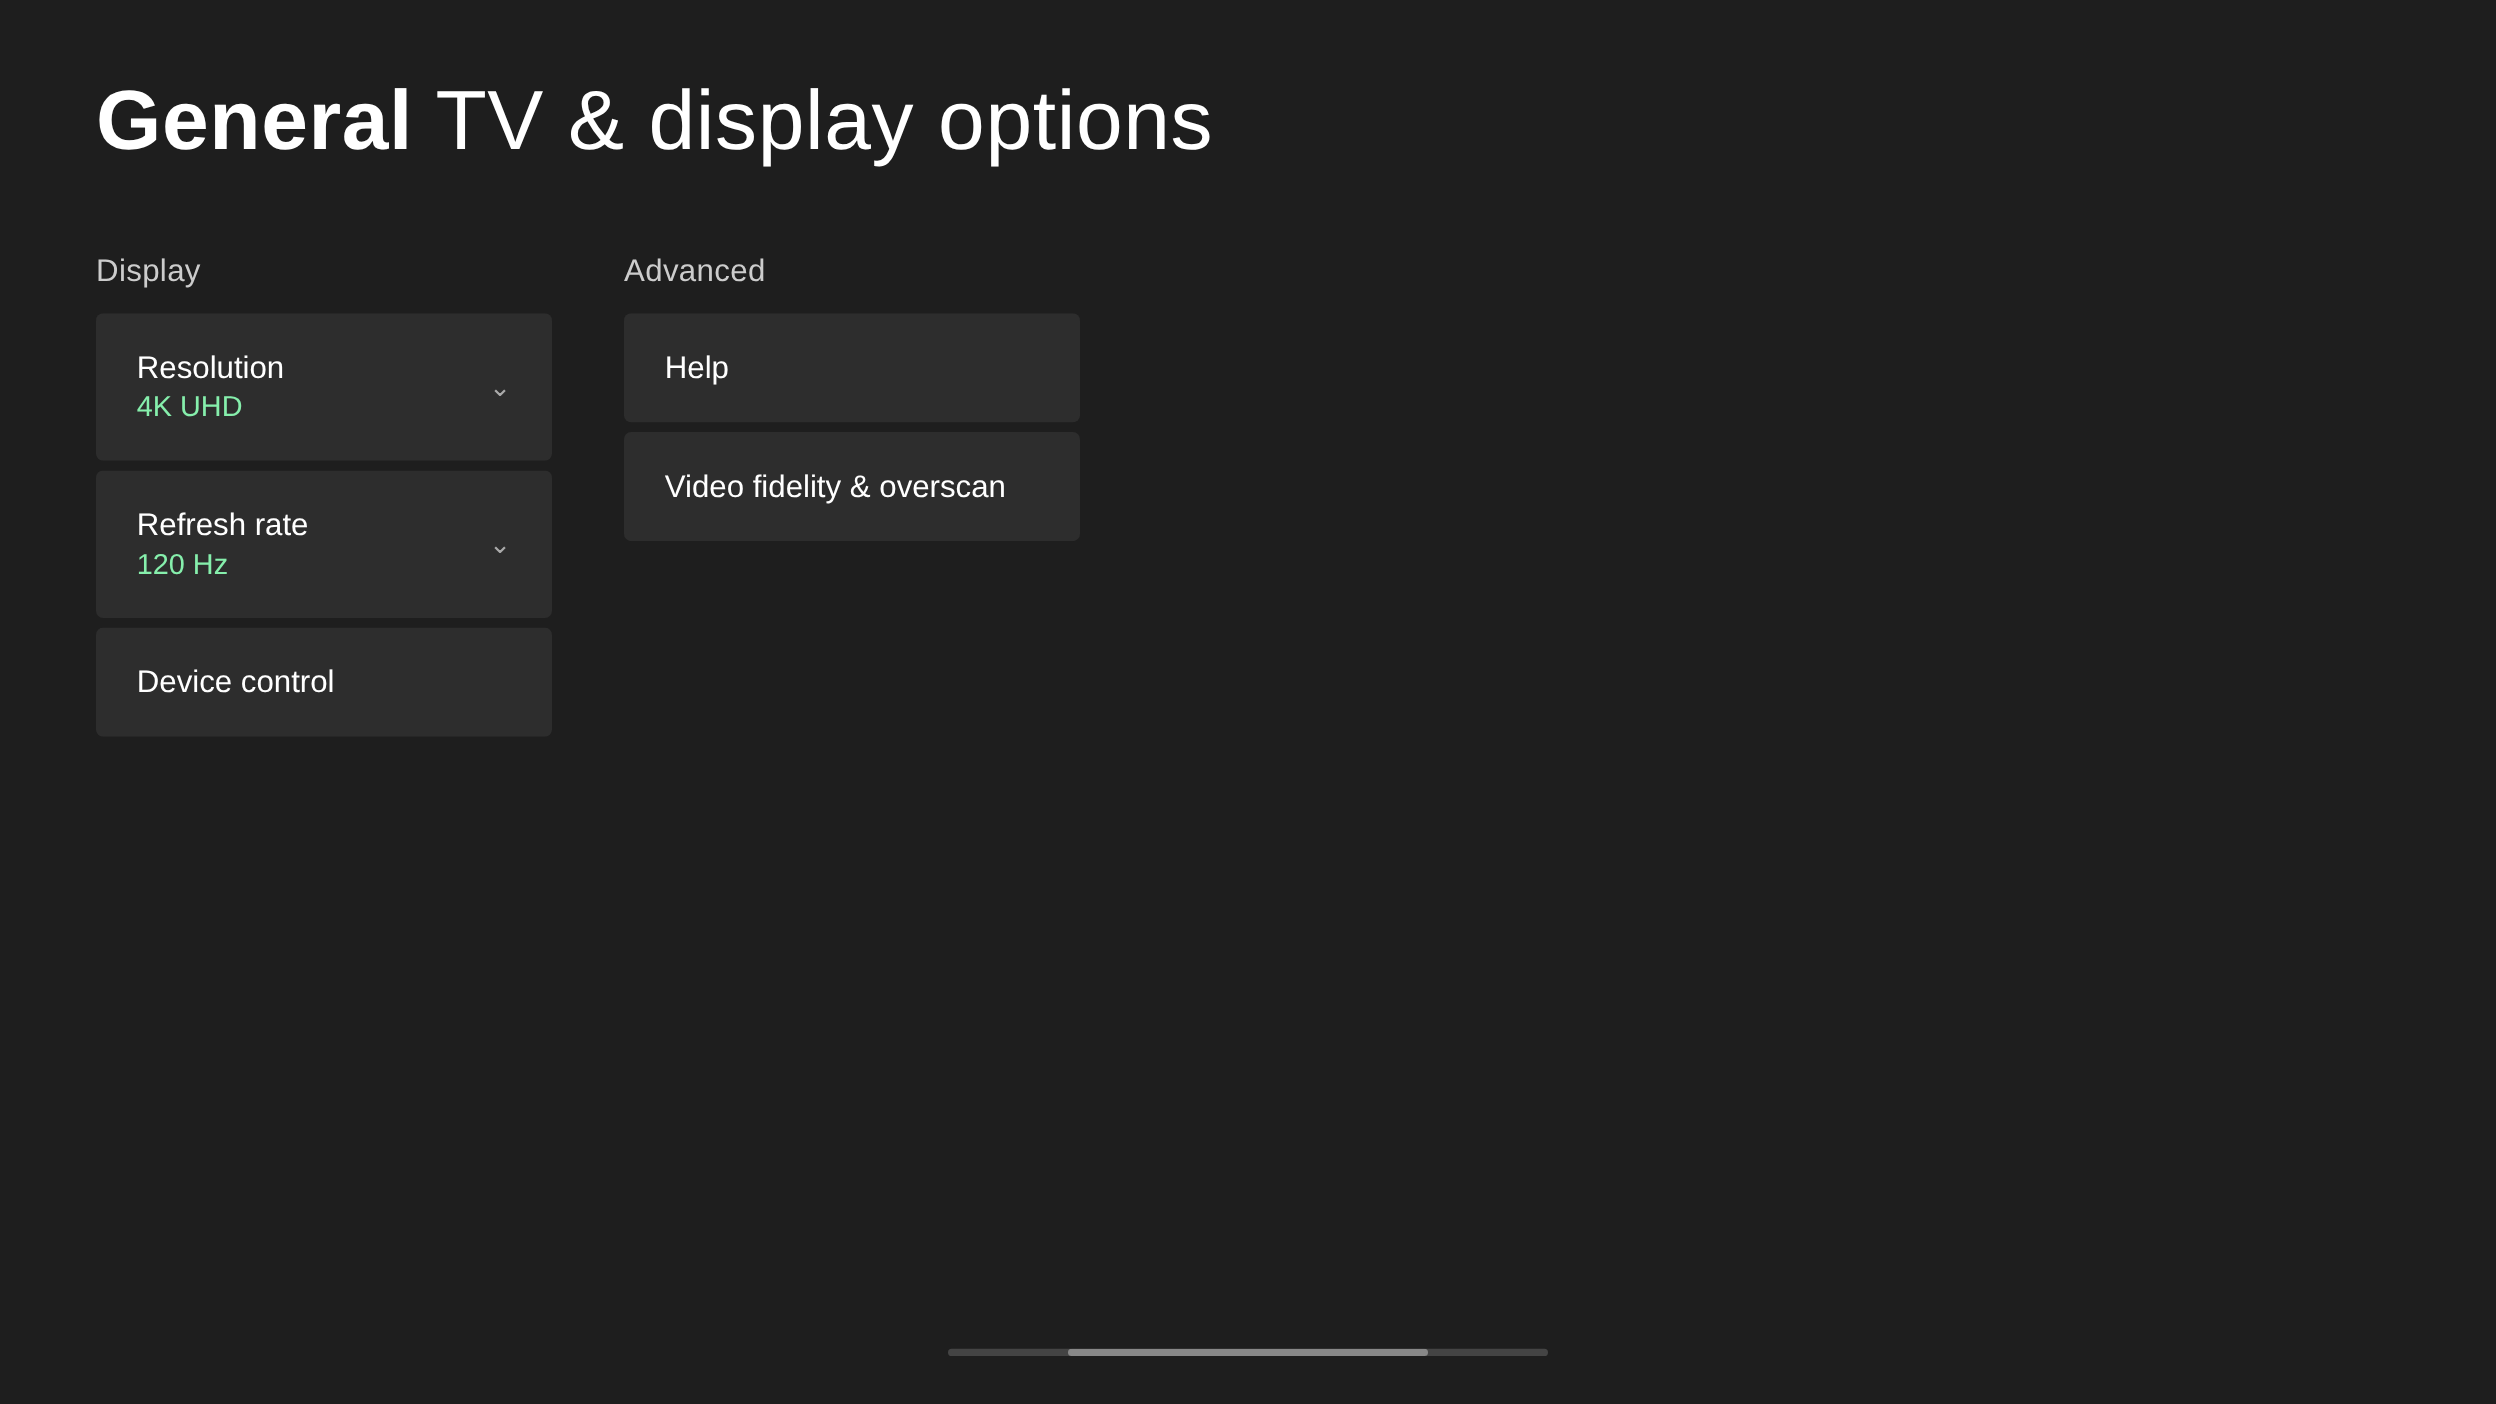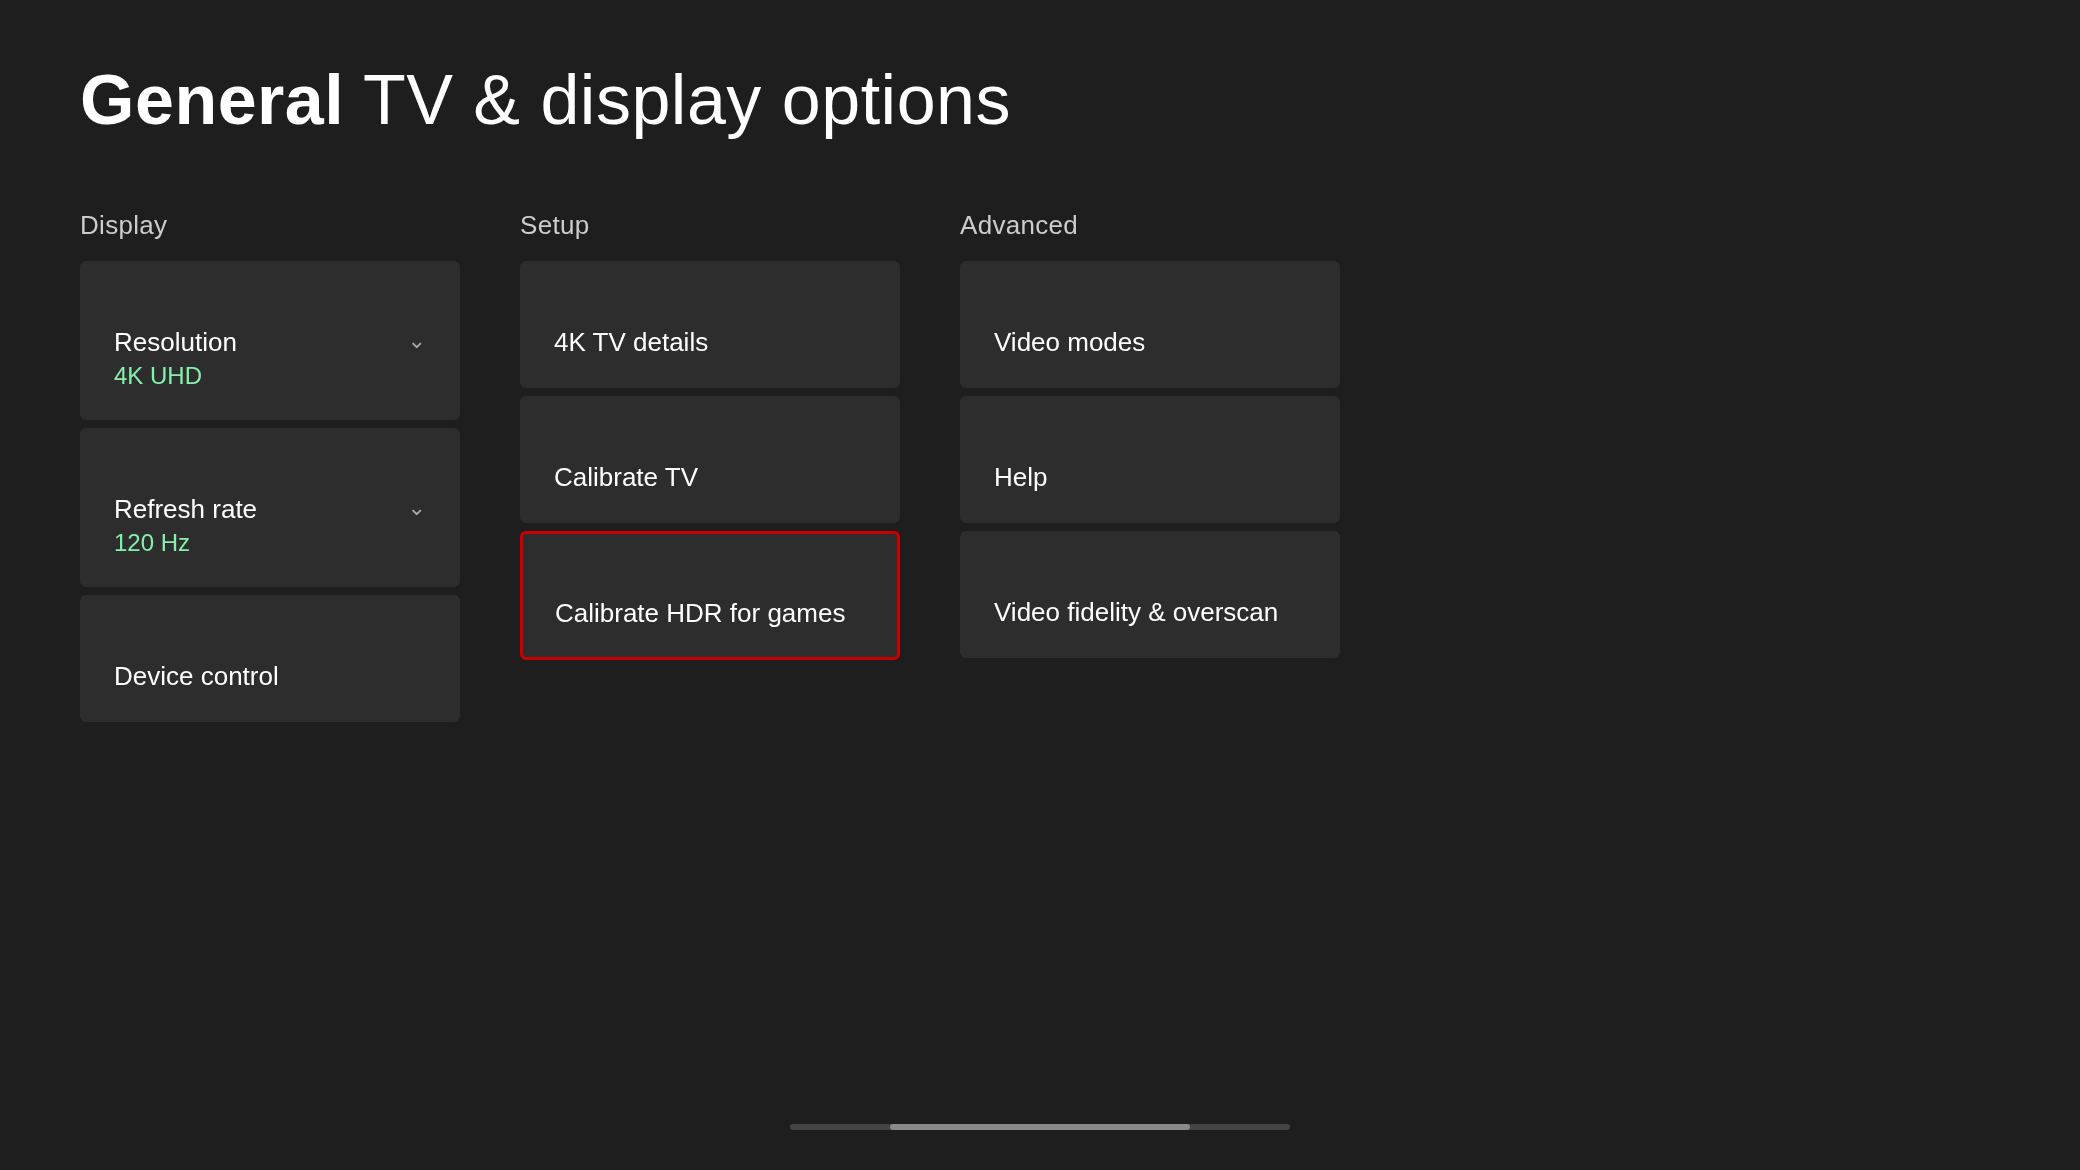--- a/index.html
+++ b/index.html
@@ -78,21 +78,20 @@
     .menu-item-content {
       display: flex;
       flex-direction: column;
       gap: 4px;
     }
 
     .menu-item-label {
       font-size: 26px;
       font-weight: 400;
       color: #ffffff;
-      margin-top: 36px;
     }
 
     .menu-item-value {
       font-size: 24px;
       font-weight: 400;
       color: #86efac;
     }
 
     .chevron-icon {
       color: #aaaaaa;
@@ -145,44 +144,21 @@
           </div>
           <span class="chevron-icon">⌄</span>
         </div>
         <div class="menu-item">
           <div class="menu-item-content">
             <span class="menu-item-label">Device control</span>
           </div>
         </div>
       </div>
       <div class="column">
-        <div class="column-header">Setup</div>
-        <div class="menu-item">
-          <div class="menu-item-content">
-            <span class="menu-item-label">4K TV details</span>
-          </div>
-        </div>
-        <div class="menu-item">
-          <div class="menu-item-content">
-            <span class="menu-item-label">Calibrate TV</span>
-          </div>
-        </div>
-        <div class="menu-item selected">
-          <div class="menu-item-content">
-            <span class="menu-item-label">Calibrate HDR for games</span>
-          </div>
-        </div>
-      </div>
-      <div class="column">
         <div class="column-header">Advanced</div>
-        <div class="menu-item">
-          <div class="menu-item-content">
-            <span class="menu-item-label">Video modes</span>
-          </div>
-        </div>
         <div class="menu-item">
           <div class="menu-item-content">
             <span class="menu-item-label">Help</span>
           </div>
         </div>
         <div class="menu-item">
           <div class="menu-item-content">
             <span class="menu-item-label">Video fidelity &amp; overscan</span>
           </div>
         </div>

